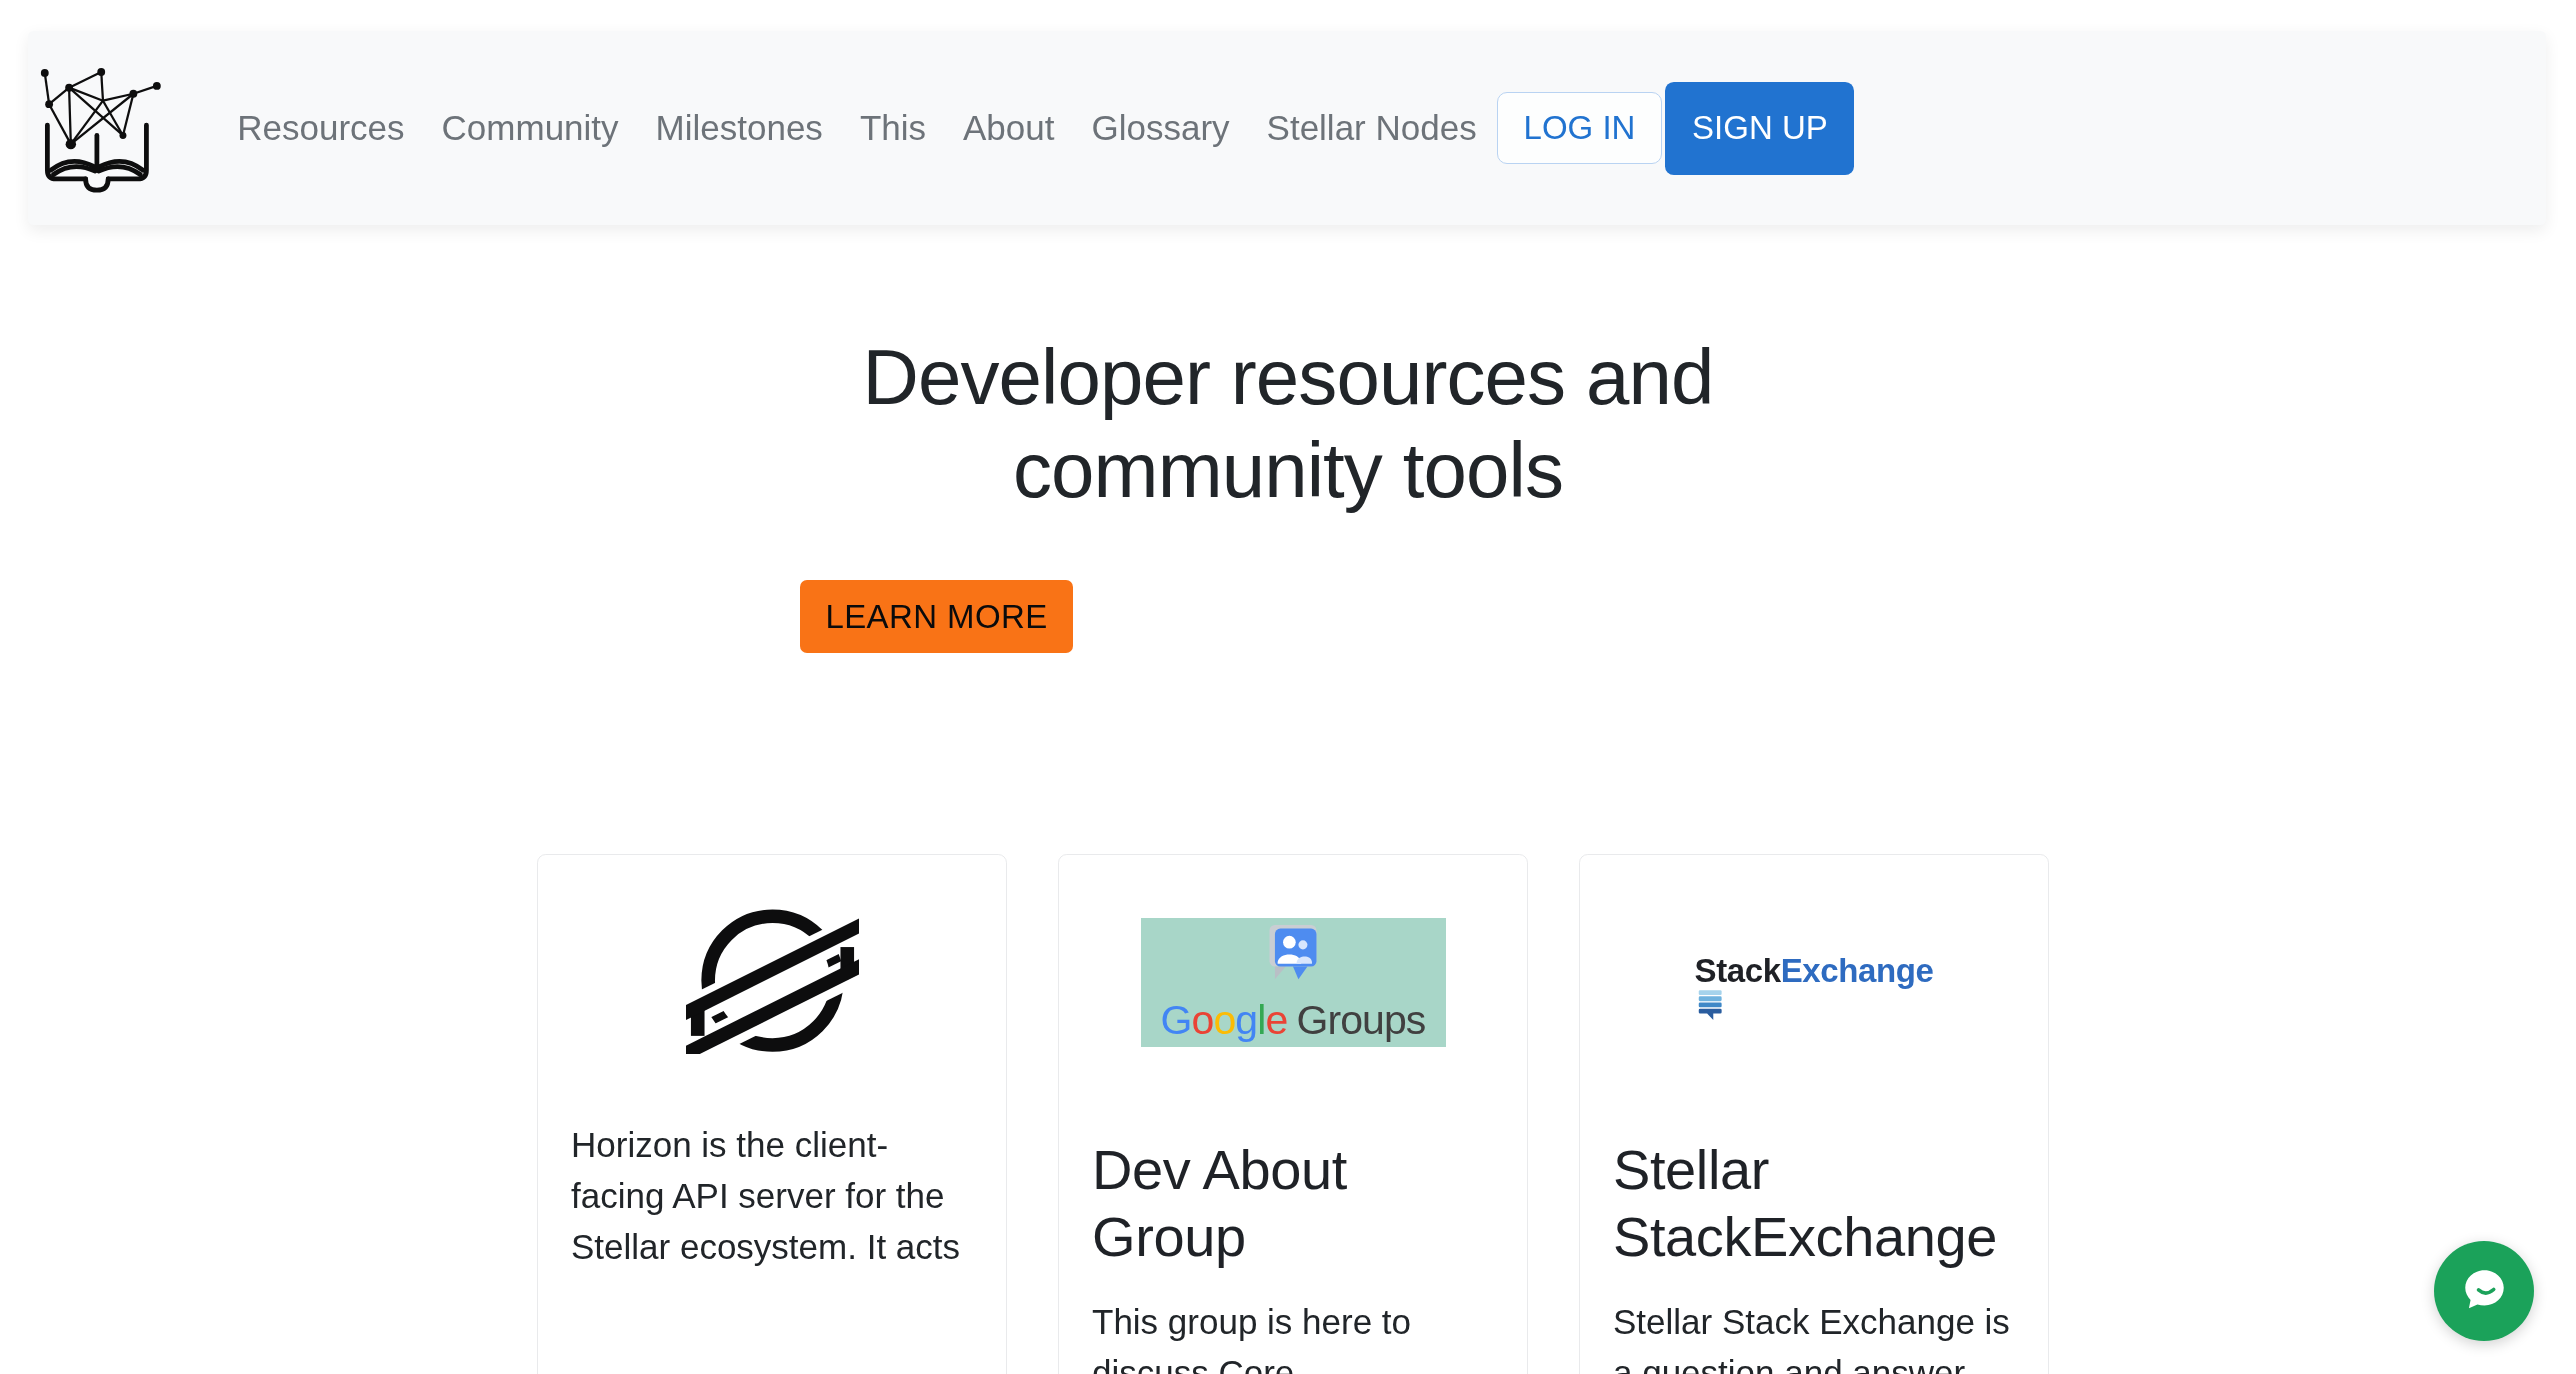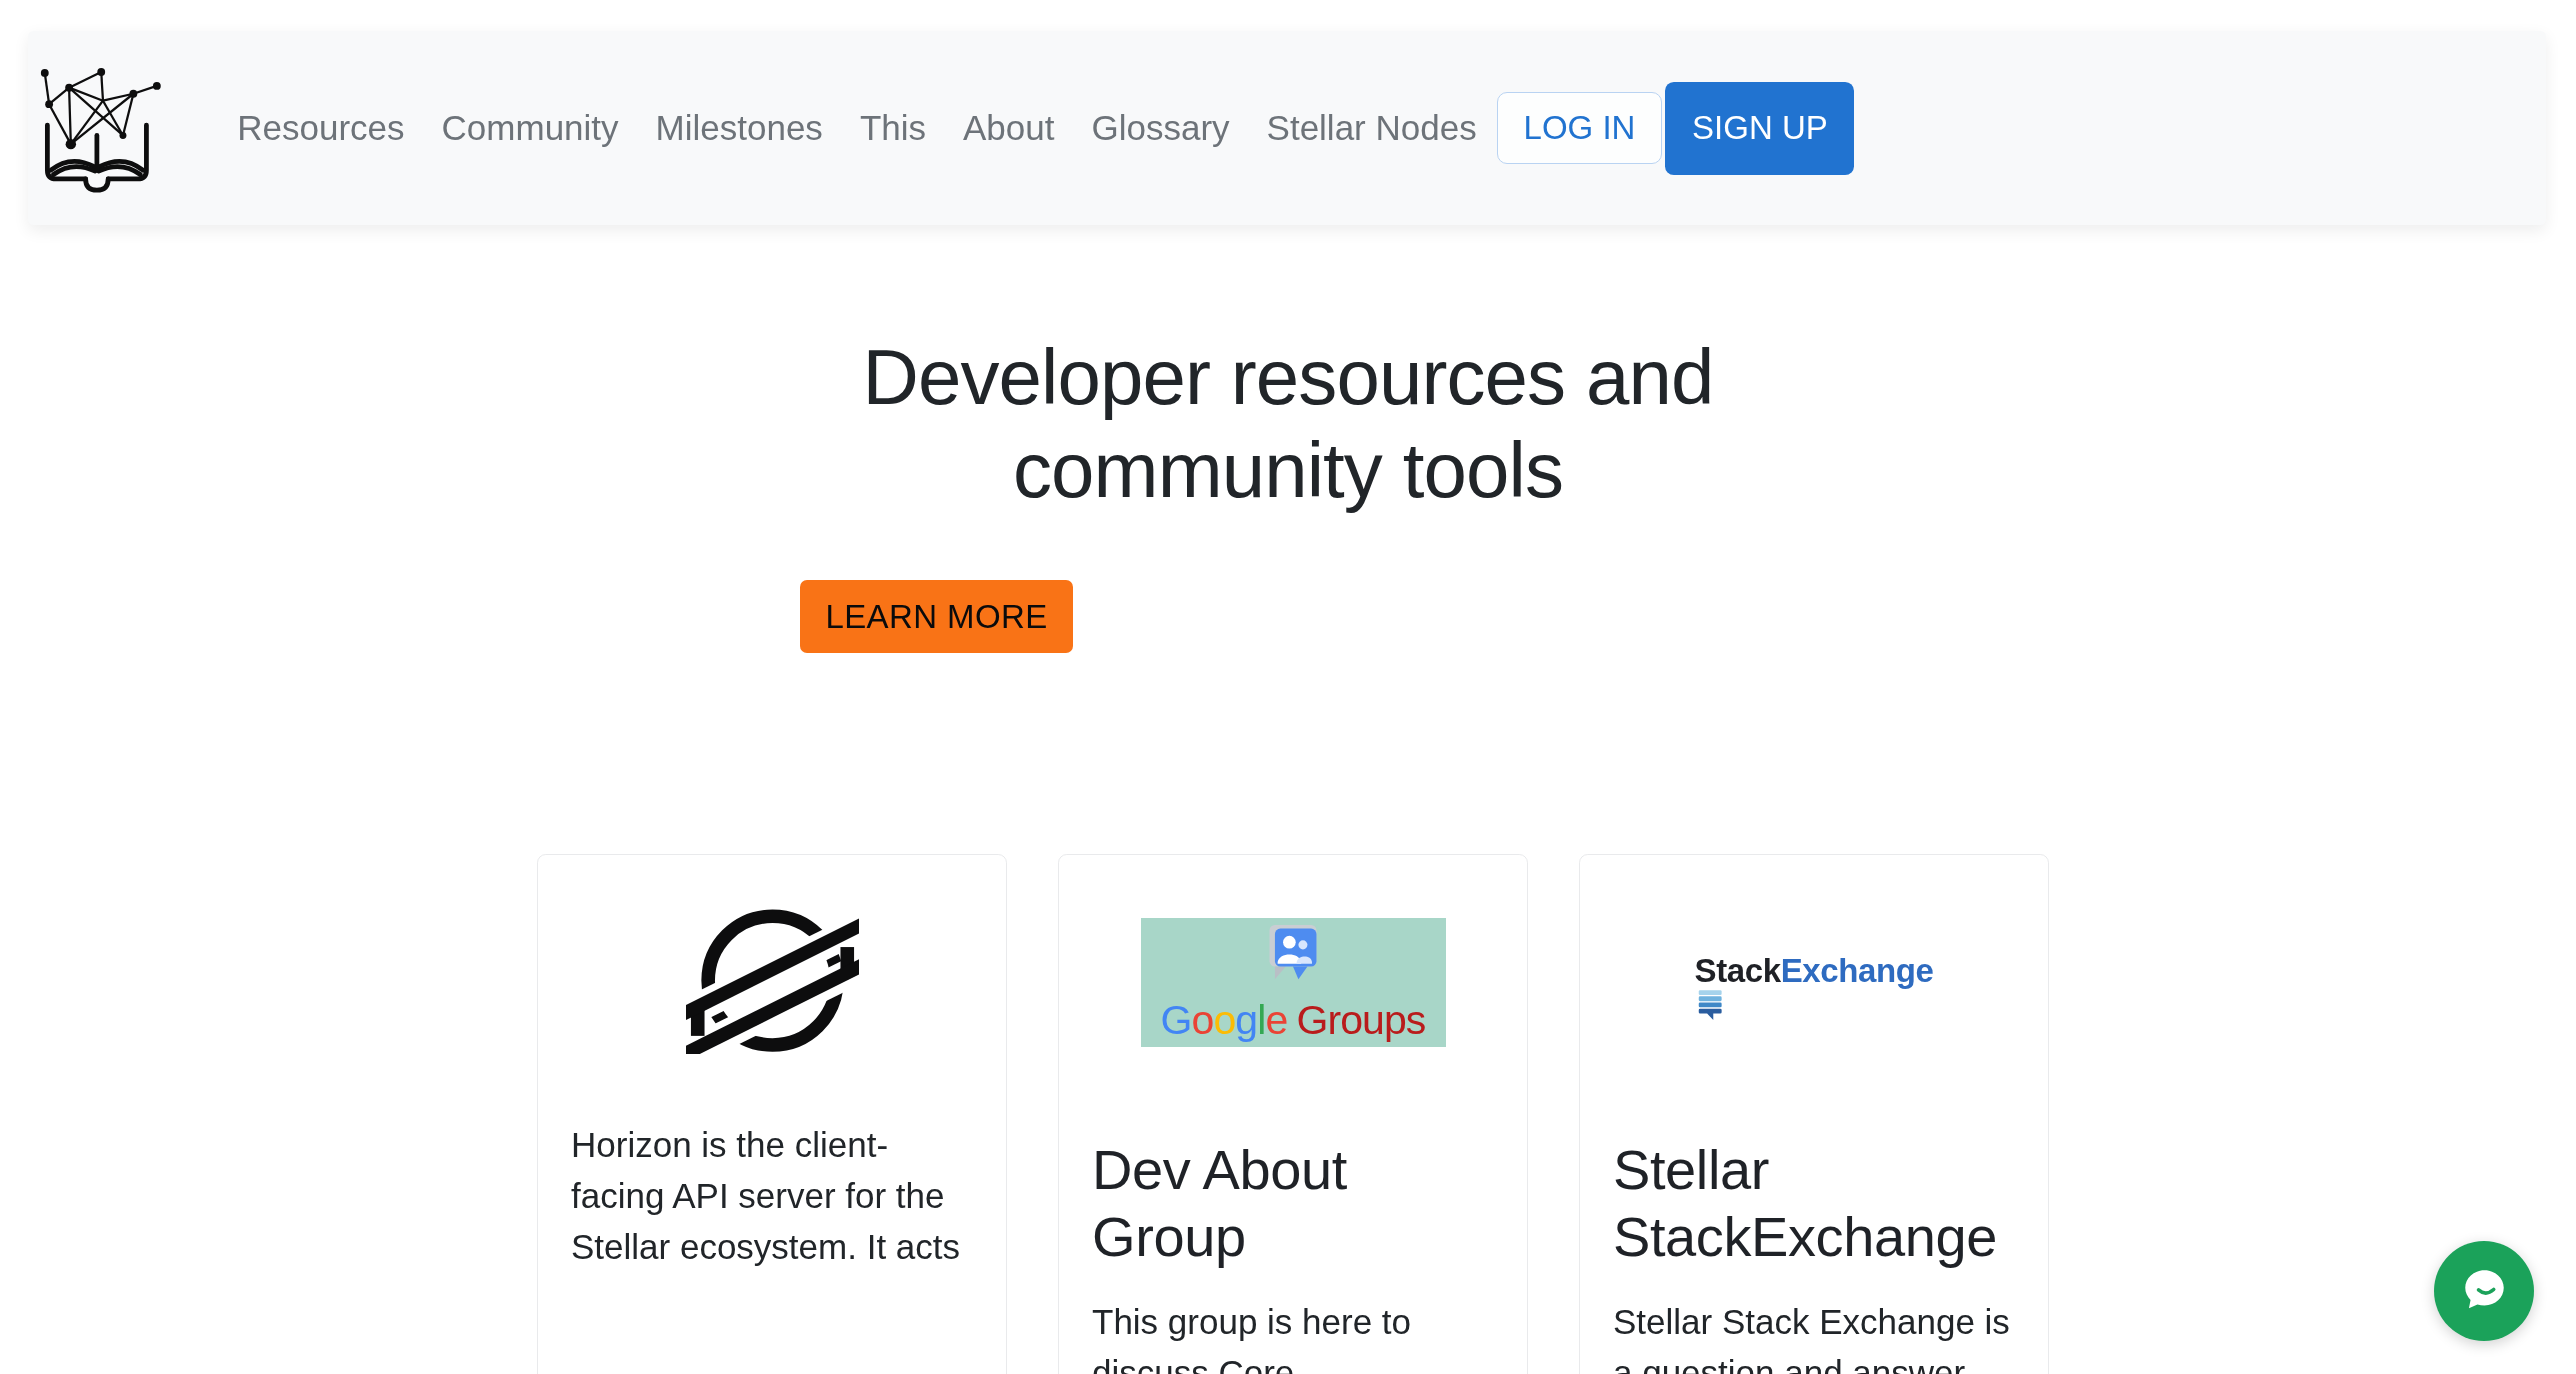--- a/index.html
+++ b/index.html
@@ -76,21 +76,21 @@
   .gg-banner { width: 305px; height: 129px; background: #a8d6c8; position: relative; }
   .gg-icon { position: absolute; top: 7px; left: 50%; transform: translateX(-50%); }
   .gg-word {
     position: absolute; bottom: 3.5px; width: 100%; text-align: center;
     font-size: 41px; font-weight: 500; letter-spacing: -0.9px; white-space: nowrap;
   }
   .gl-0, .gl-3 { color: #4285F4; }
   .gl-1, .gl-5 { color: #EA4335; }
   .gl-2 { color: #FBBC05; }
   .gl-4 { color: #34A853; }
-  .gg-suffix { color: #b91c1c; font-weight: 400; margin-left: 9px; text-align: right; }
+  .gg-suffix { color: #404040; font-weight: 400; margin-left: 9px; text-align: right; }
 
   
   .se-logo { display: flex; align-items: flex-start; font-size: 33px; font-weight: 700; letter-spacing: -0.4px; flex-direction: column; }
   .se-text { margin-top: 16px; }
   .se-part1 { color: #1f2126; }
   .se-part2 { color: #2e6bc0; }
   .se-icon { margin-left: 2.6px; margin-top: 0; }
 
   
   .chat-button {

